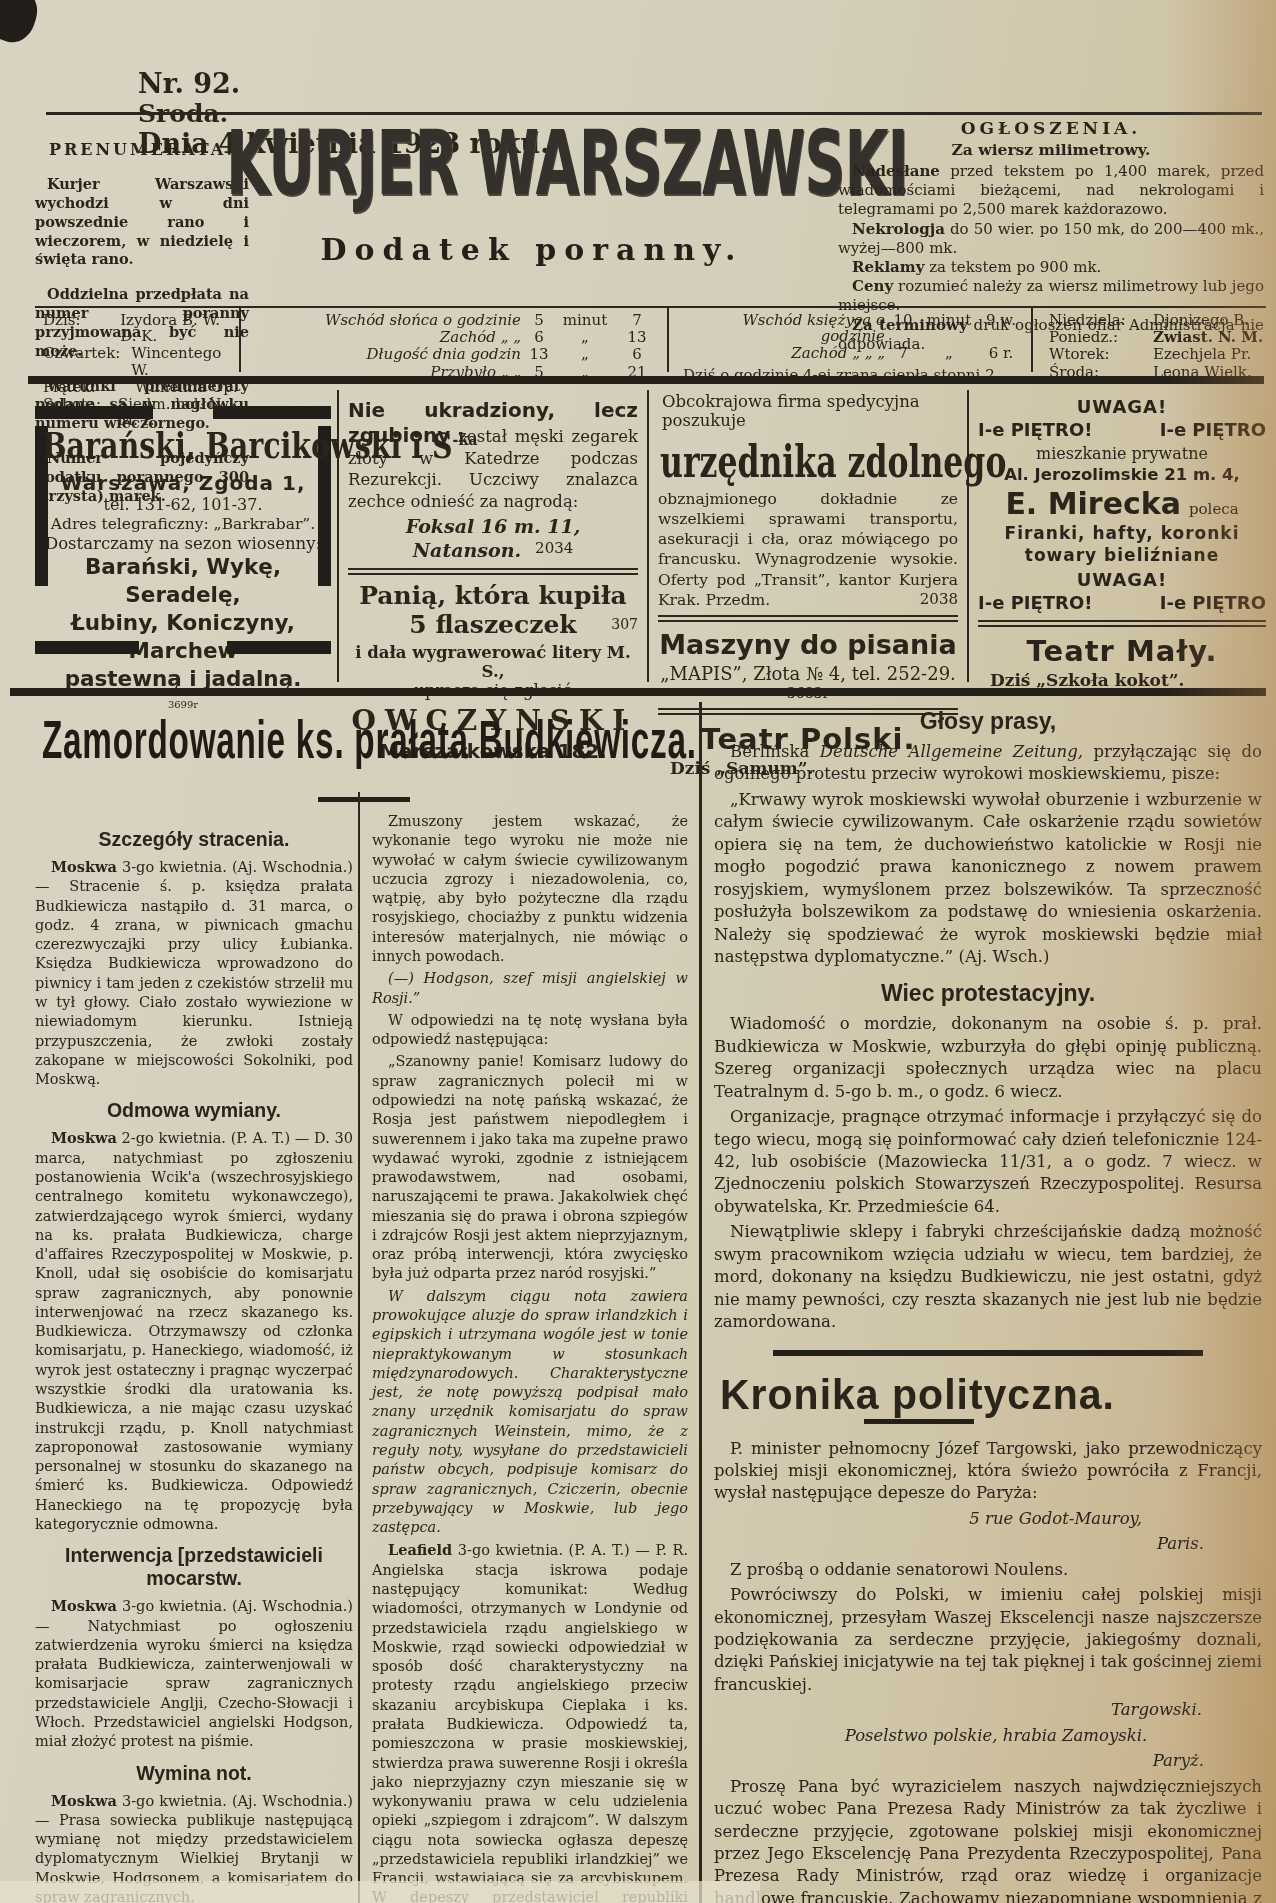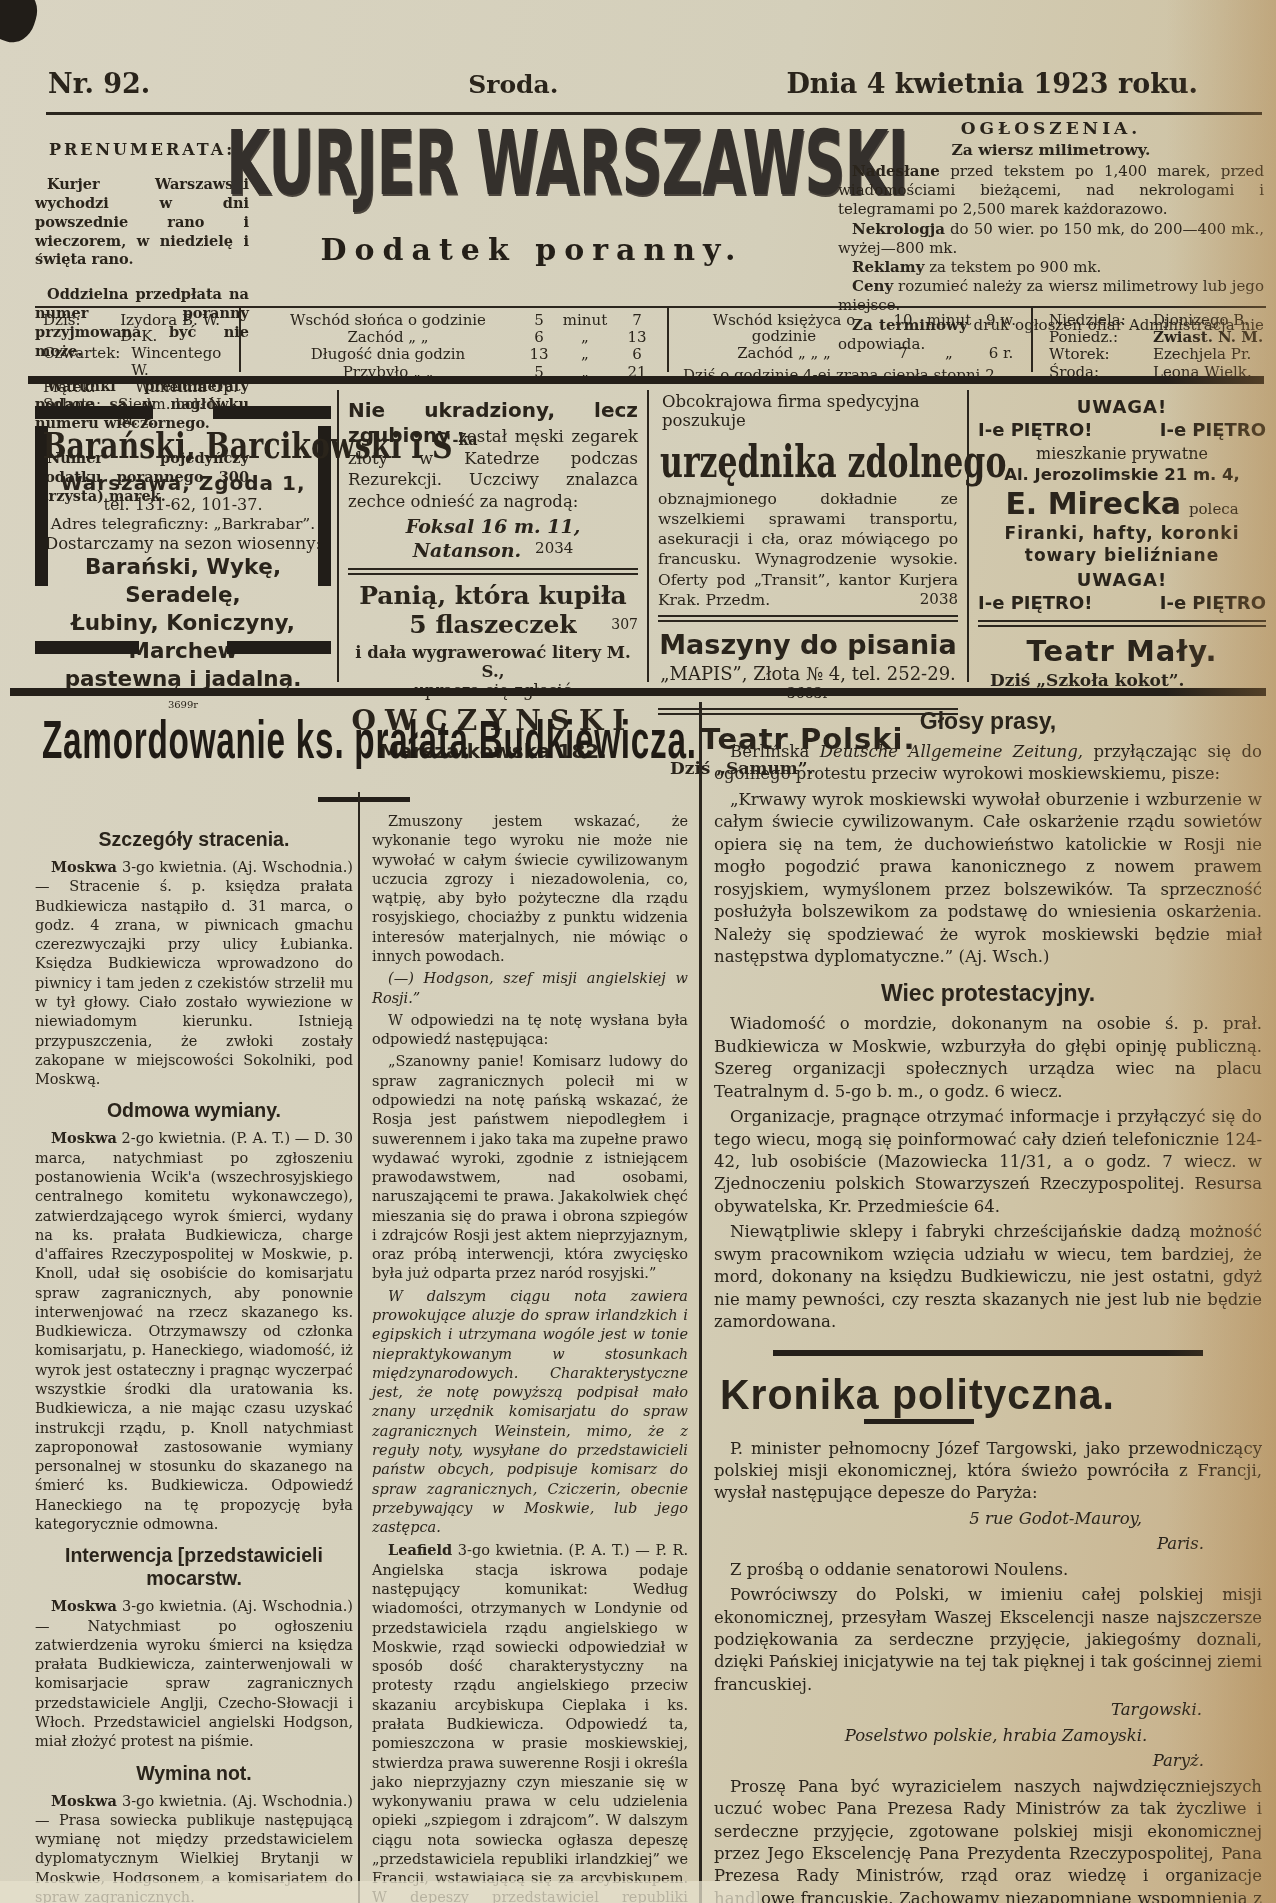--- a/index.html
+++ b/index.html
@@ -3,21 +3,21 @@
 <meta charset="utf-8">
 <style>
   html,body{margin:0;padding:0;background:#8a8578;}
   .page{position:relative;width:1276px;height:1903px;margin:0 auto;overflow:hidden;
     background:linear-gradient(100deg,#d9d4c2 0%,#d4cfba 50%,#cfc4a6 76%,#c8b28c 94%,#c2a87e 100%);
     color:#2a241b;font-family:"DejaVu Serif",serif;}
   .blot{position:absolute;left:-10px;top:-12px;width:46px;height:54px;background:#211d18;border-radius:45%;transform:rotate(18deg);}
   .edge-r{position:absolute;top:0;right:0;width:110px;height:100%;background:linear-gradient(to right,rgba(168,124,66,0),rgba(168,124,66,.38));pointer-events:none;}
   .edge-b{position:absolute;left:0;bottom:0;width:760px;height:22px;background:#e6e0cc;opacity:.75;}
   
-  .topbar{position:absolute;left:48px;right:78px;top:68px;display:flex;justify-content:space-between;align-items:baseline;}
+  .topbar{position:absolute;left:48px;right:78px;top:68px;display:flex;justify-content:space-between;align-items:baseline;flex-direction:column;}
   .issue{font:bold 27px "DejaVu Serif",serif;}
   .dayname{font:bold 25px "DejaVu Serif",serif;margin-left:90px;}
   .dateline{font:bold 27px "DejaVu Serif",serif;}
   .top-rule{position:absolute;left:46px;right:14px;top:112px;border-top:3px solid #2b261e;}
   
   .pren{position:absolute;left:35px;top:140px;width:214px;font-size:14.5px;line-height:1.3;text-align:justify;font-weight:bold;}
   .pren-title{text-align:center;font:bold 16px "DejaVu Serif",serif;letter-spacing:3px;margin-bottom:6px;}
   .pren p{margin:16px 0 2px 0;text-indent:12px;}
   .masthead{position:absolute;left:226px;top:108px;width:612px;height:170px;text-align:center;}
   .mast-title{position:absolute;left:0;right:0;top:4px;font:bold 57px "DejaVu Sans",sans-serif;color:#34302c;letter-spacing:-1px;white-space:nowrap;transform:scale(1.0,1.55);transform-origin:center top;text-shadow:1px 1px 0 #4a443c;}
@@ -32,21 +32,21 @@
   .cal-cell{padding-top:4px;}
   .c1{width:196px;border-right:2px solid #2b261e;padding-left:8px;}
   .c2{width:412px;border-right:2px solid #2b261e;padding-left:14px;}
   .c3{width:348px;border-right:2px solid #2b261e;padding-left:14px;}
   .c4{flex:1;padding-left:16px;}
   .cal-row{display:flex;margin-bottom:1px;}
   .cal-row .lbl{width:92px;}
   .c4 .cal-row .lbl{width:104px;}
   .tbl-row{display:grid;grid-template-columns:1fr 36px 56px 48px;margin-bottom:1px;padding-right:6px;}
   .tbl-row span{text-align:center;}
-  .tbl-row .lbl{text-align:center;}
+  .tbl-row .lbl{text-align:right;font-style:italic;}
   .temp{margin-top:5px;padding-right:4px;}
   .bold-day{font-weight:bold;}
   .rule-a{position:absolute;left:28px;right:12px;top:376px;height:8px;background:#241f19;}
   
   .vdiv{position:absolute;width:2px;background:#2b261e;}
   .v-ads1{left:337px;top:390px;height:292px;}
   .v-ads2{left:647px;top:390px;height:292px;}
   .v-ads3{left:967px;top:390px;height:292px;}
   .hdouble{border-top:2px solid #2b261e;border-bottom:2px solid #2b261e;height:3px;margin:7px 0;}
   .ad-baranski{position:absolute;left:35px;top:398px;width:296px;height:262px;text-align:center;}

